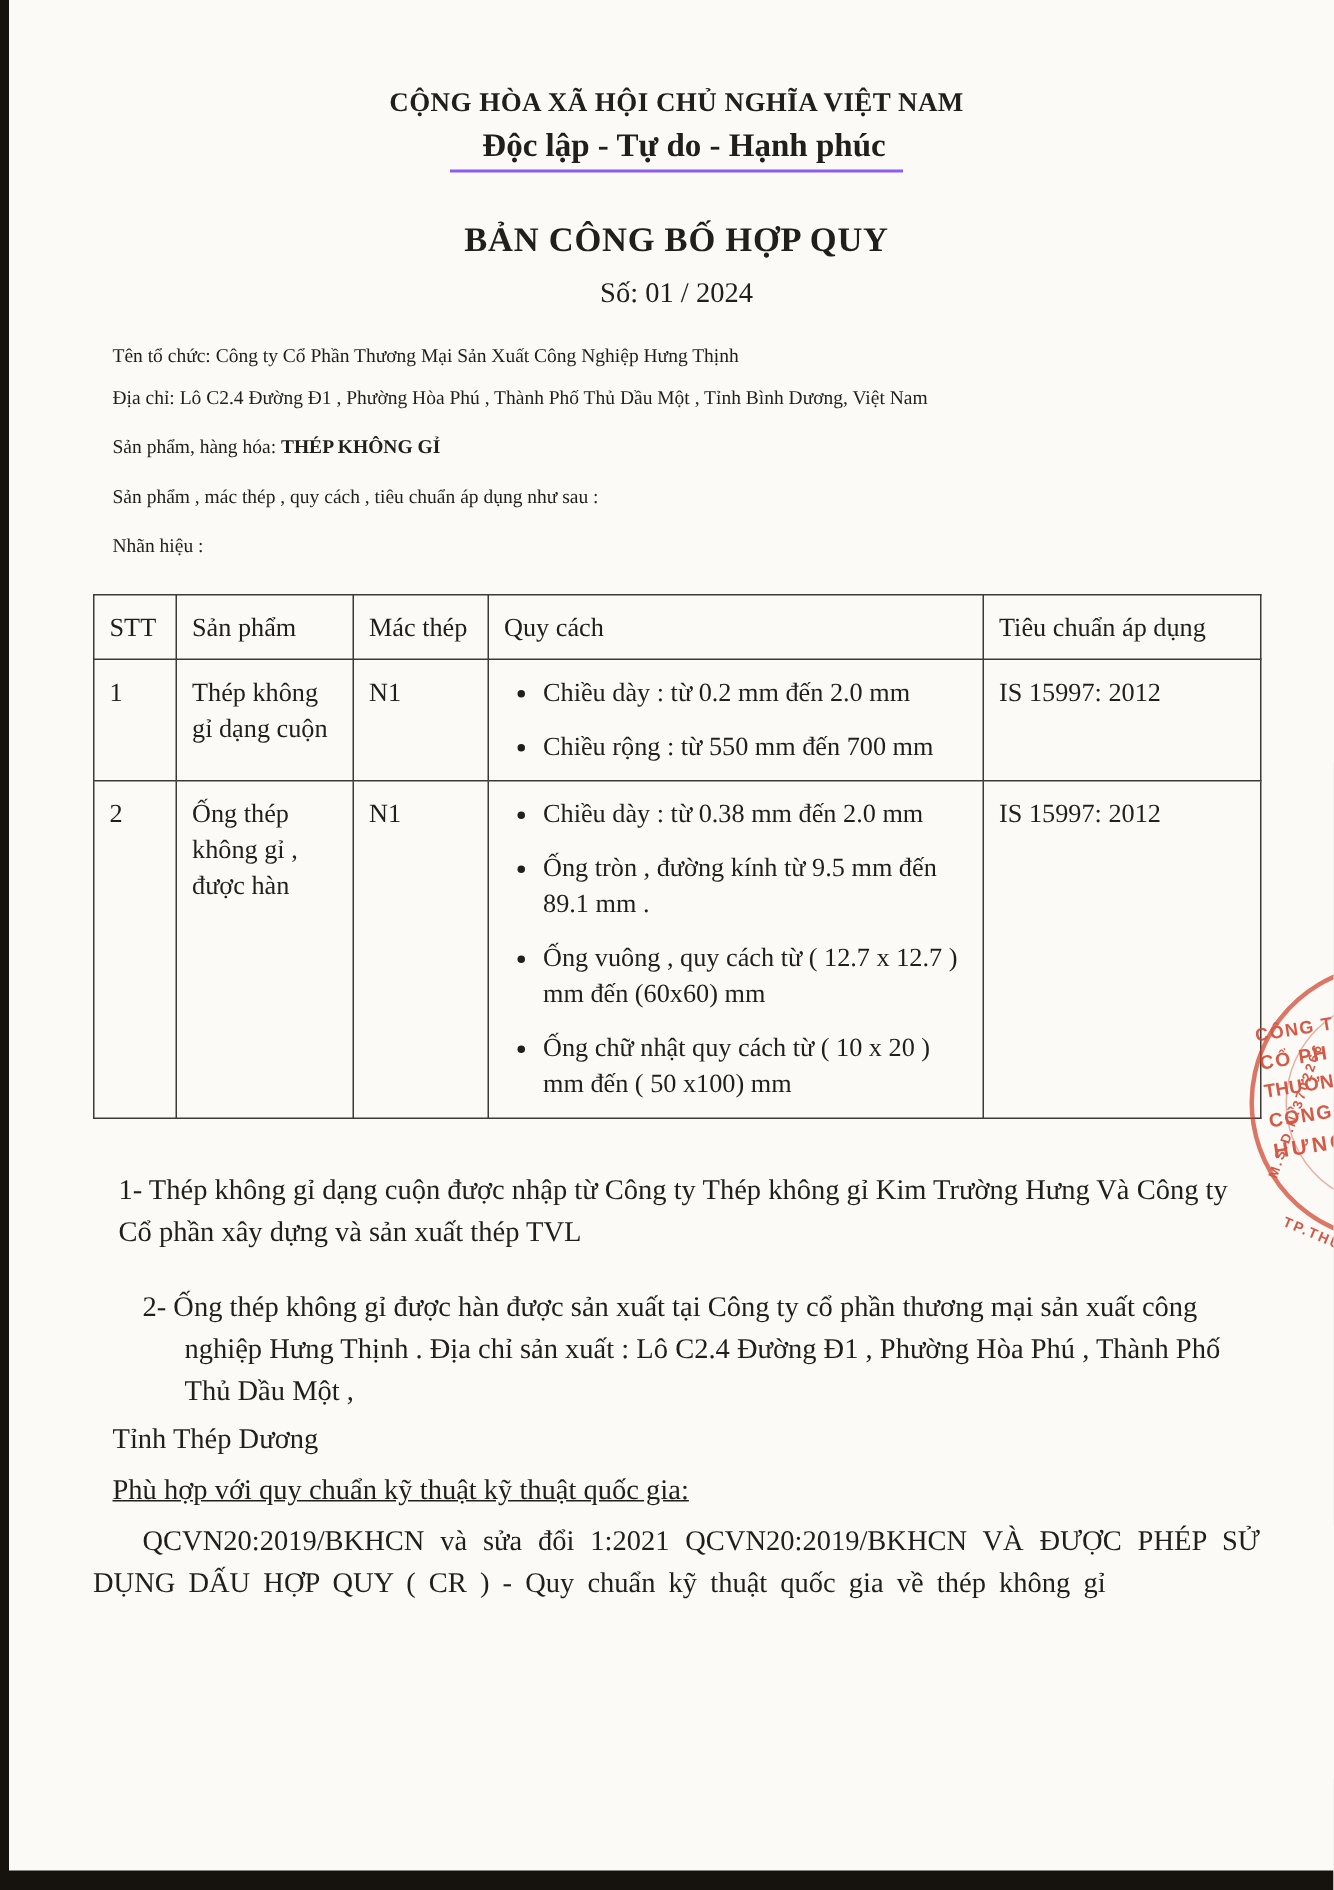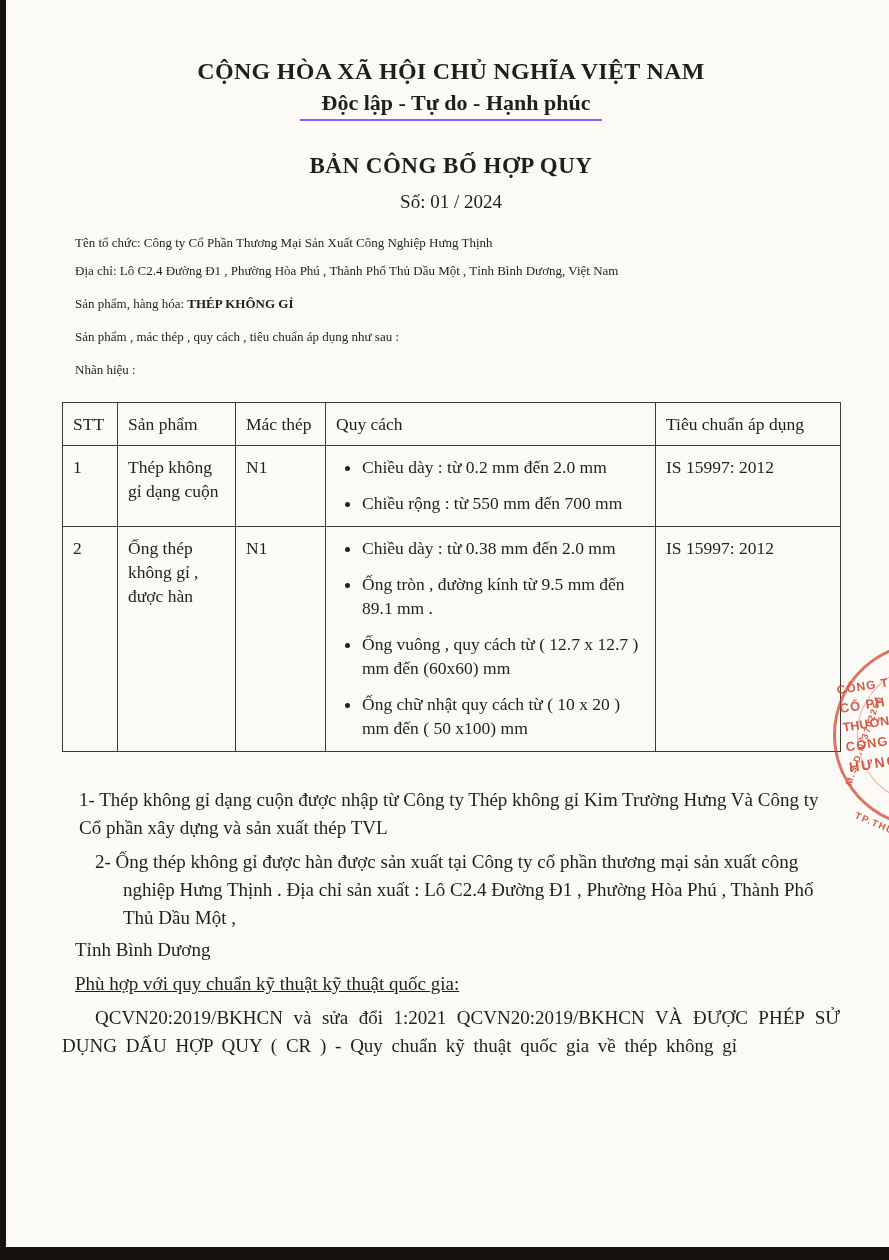--- a/index.html
+++ b/index.html
@@ -8,21 +8,21 @@
   .page {
     position:relative; width:889px; height:1260px;
     background:#fbfaf6; overflow:hidden;
     font-family:"Liberation Serif", serif; color:#201f1c;
   }
   .scan-edge-left { position:absolute; left:0; top:0; width:6px; height:100%; background:#16130f; z-index:5; }
   .scan-edge-bottom { position:absolute; left:0; bottom:0; width:100%; height:13px; background:#16130f; z-index:5; }
 
   .content { position:absolute; left:62px; top:58px; width:778px; }
 
-  .nat-line1 { text-align:center; font-weight:bold; font-size:24px; letter-spacing:.3px; }
+  .nat-line1 { text-align:center; font-weight:bold; font-size:18px; letter-spacing:.3px; }
   .nat-line2-wrap { text-align:center; margin-top:5px; }
   .nat-line2 { display:inline-block; font-weight:bold; font-size:22px; border-bottom:2px solid #8b5cf6; padding:0 12px 3px 22px; }
 
   .doc-title { text-align:center; font-weight:bold; font-size:23px; margin-top:32px; letter-spacing:.5px; }
   .doc-number { text-align:center; font-size:19px; margin-top:12px; }
 
   .body-text { font-size:13px; line-height:28px; margin-left:13px; }
   .mt-lg { margin-top:16px; }
   .mt-sm { margin-top:5px; }
   .bold { font-weight:bold; }
@@ -42,21 +42,21 @@
   .col-tc   { width:185px; }
   .cell-center { text-align:center; }
   .cell-justify { text-align:justify; }
   .cell-grade { padding-left:26px; }
   ul.specs { margin:0 0 0 4px; padding-left:22px; }
   ul.specs li { margin-bottom:12px; }
   ul.specs li:last-child { margin-bottom:2px; }
 
   .notes { margin-top:34px; font-size:19px; line-height:28px; }
   .note1 { margin-left:17px; }
-  .note2 { margin-left:33px; margin-top:6px; padding-left:28px; text-indent:-28px; }
+  .note2 { margin-left:33px; margin-top:22px; padding-left:28px; text-indent:-28px; }
   .province { margin-left:13px; margin-top:4px; }
   .conf-intro { margin-left:13px; margin-top:6px;text-decoration:underline; }
   .conf-body { margin-top:6px; text-align:justify; text-indent:33px; word-spacing:4px; }
 
   
   .stamp {
     position:absolute; left:833px; top:642px; width:186px; height:186px;
     color:#cf4430; font-family:"Liberation Sans", sans-serif; font-weight:bold;
     transform:rotate(-9deg); z-index:3; opacity:.88;
   }
@@ -146,21 +146,21 @@
             </ul>
           </td>
           <td>IS 15997: 2012</td>
         </tr>
       </tbody>
     </table>
 
     <div class="notes">
       <p class="note1">1-  Thép không gỉ dạng cuộn được nhập từ Công ty Thép không gỉ Kim Trường Hưng Và Công ty Cổ phần xây dựng và sản xuất thép TVL</p>
       <p class="note2">2-  Ống thép không gỉ được hàn được sản xuất tại Công ty cổ phần thương mại sản xuất công nghiệp Hưng Thịnh . Địa chỉ sản xuất : Lô C2.4 Đường Đ1 , Phường Hòa Phú , Thành Phố Thủ Dầu Một ,</p>
-      <p class="province">Tỉnh Bình Dương</p>
+      <p class="province">Tỉnh Thép Dương</p>
       <p class="conf-intro">Phù hợp với quy chuẩn kỹ thuật kỹ thuật quốc gia:</p>
       <p class="conf-body">QCVN20:2019/BKHCN và sửa đổi 1:2021 QCVN20:2019/BKHCN VÀ ĐƯỢC PHÉP SỬ DỤNG DẤU HỢP QUY ( CR ) -  Quy chuẩn kỹ thuật quốc gia về thép không gỉ</p>
     </div>
 
   </div>
 
   <div class="stamp">
     <div class="stamp-ring"></div>
     <div class="stamp-ring-inner"></div>
     <div class="stamp-arc-left">M.S.D.N:3702266</div>

